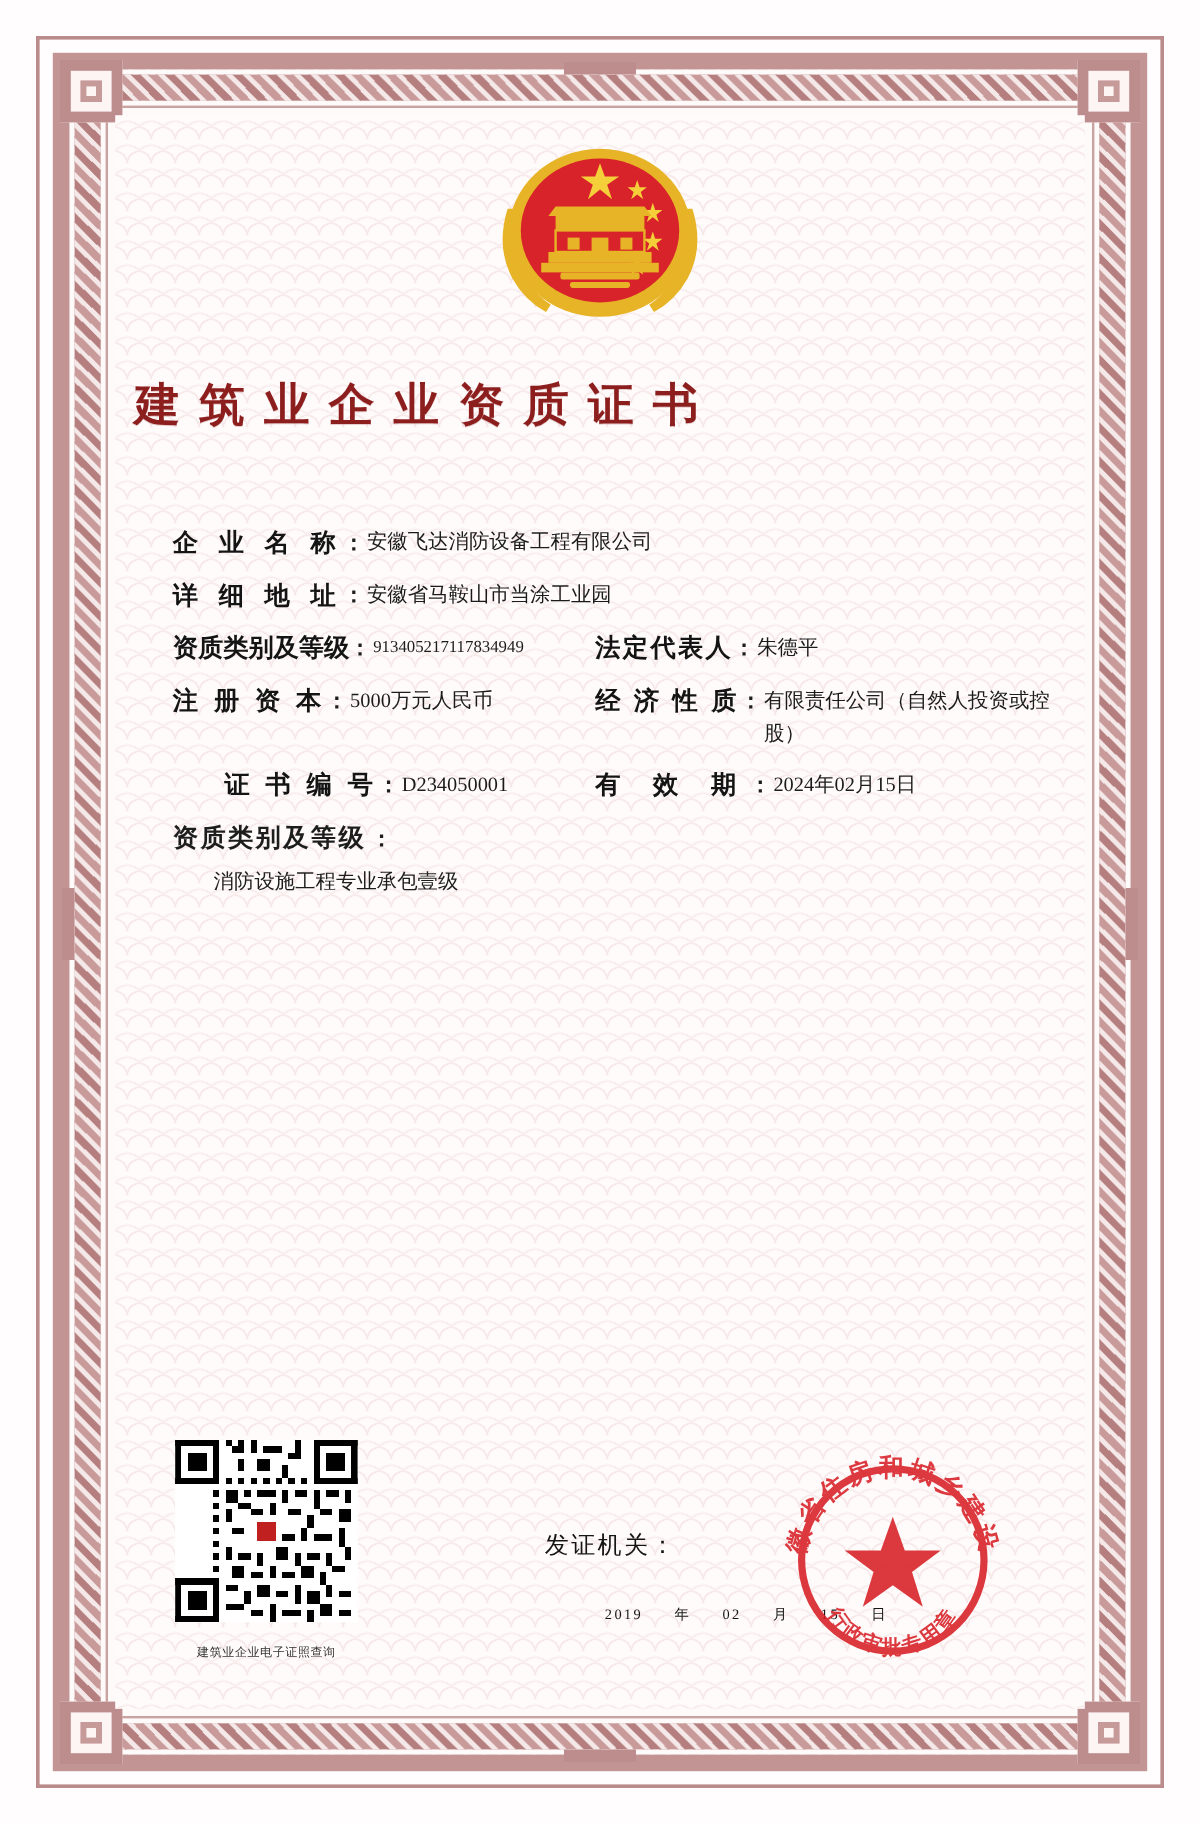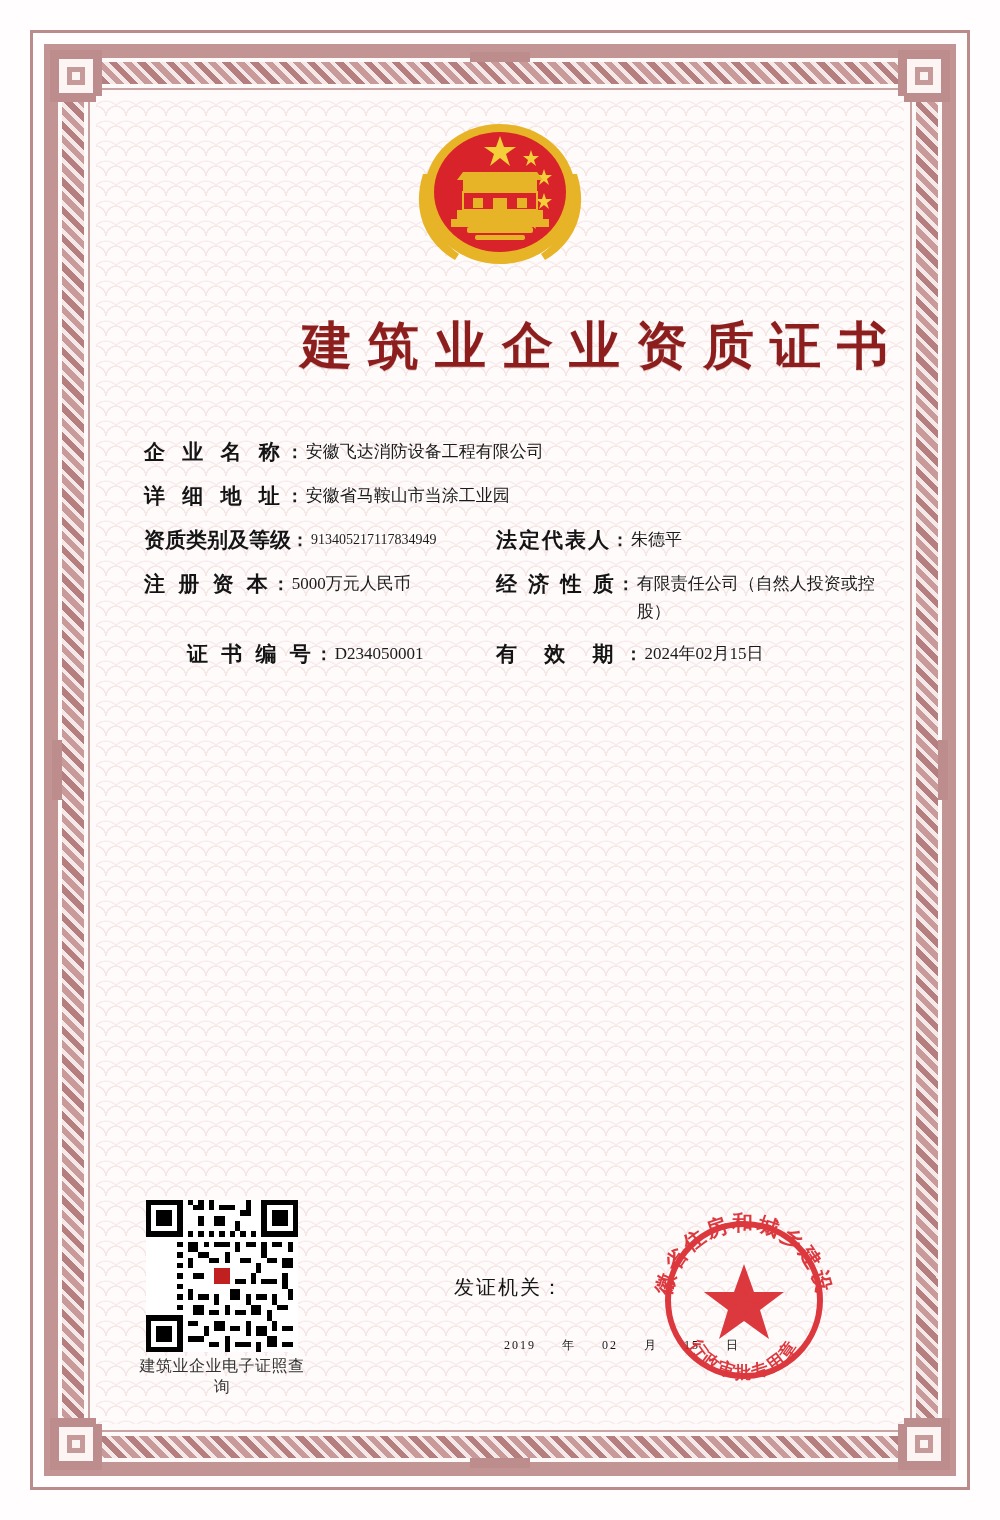--- a/index.html
+++ b/index.html
@@ -123,22 +123,22 @@
     top: 18px;
     width: 190px; height: 175px;
   }
   .emblem-svg { display: block; }
 
   
   .cert-title {
     position: absolute;
     top: 216px;
     left: 0; right: 0;
-    text-align: right;
-    font-size: 51px;
+    text-align: left;
+    font-size: 38px;
     letter-spacing: 16px;
     color: #8d1e1e;
     font-weight: bold;
     text-indent: 16px;
     font-family: "Liberation Serif", "DejaVu Serif", serif;
     text-shadow: 0 1px 0 rgba(180,120,120,.35);
   }
 
   
   .fields {
@@ -211,22 +211,22 @@
     top: 1104px;
     width: 180px;
     text-align: center;
   }
   .qr {
     width: 152px; height: 152px;
     margin: 0 auto;
     background: #fff;
   }
   .qr-caption {
-    margin-top: 4px;
-    font-size: 16px;
+    margin-top: 18px;
+    font-size: 10px;
     color: #333;
     letter-spacing: 0.5px;
     text-align: center;
   }
 
   
   .issuer {
     position: absolute;
     right: 42px;
     top: 1178px;
@@ -366,20 +366,27 @@
           <span class="colon">：</span>
           <span class="value">D234050001</span>
         </div>
         <div class="cell right">
           <span class="label w-valid">有 效 期</span>
           <span class="colon">：</span>
           <span class="value">2024年02月15日</span>
         </div>
       </div>
 
+      <div class="qual-block">
+        <div>
+          <span class="qual-label">资质类别及等级</span>
+          <span class="colon">：</span>
+        </div>
+        <div class="qual-value">消防设施工程专业承包壹级</div>
+      </div>
 
     </div>
 
     <div class="qr-wrap">
       <div class="qr">
         <svg width="152" height="152" viewBox="0 0 29 29" shape-rendering="crispEdges" xmlns="http://www.w3.org/2000/svg">
           <rect width="29" height="29" fill="#ffffff"></rect>
           <g fill="#000000">
 
             <rect x="0" y="0" width="7" height="1"></rect>

